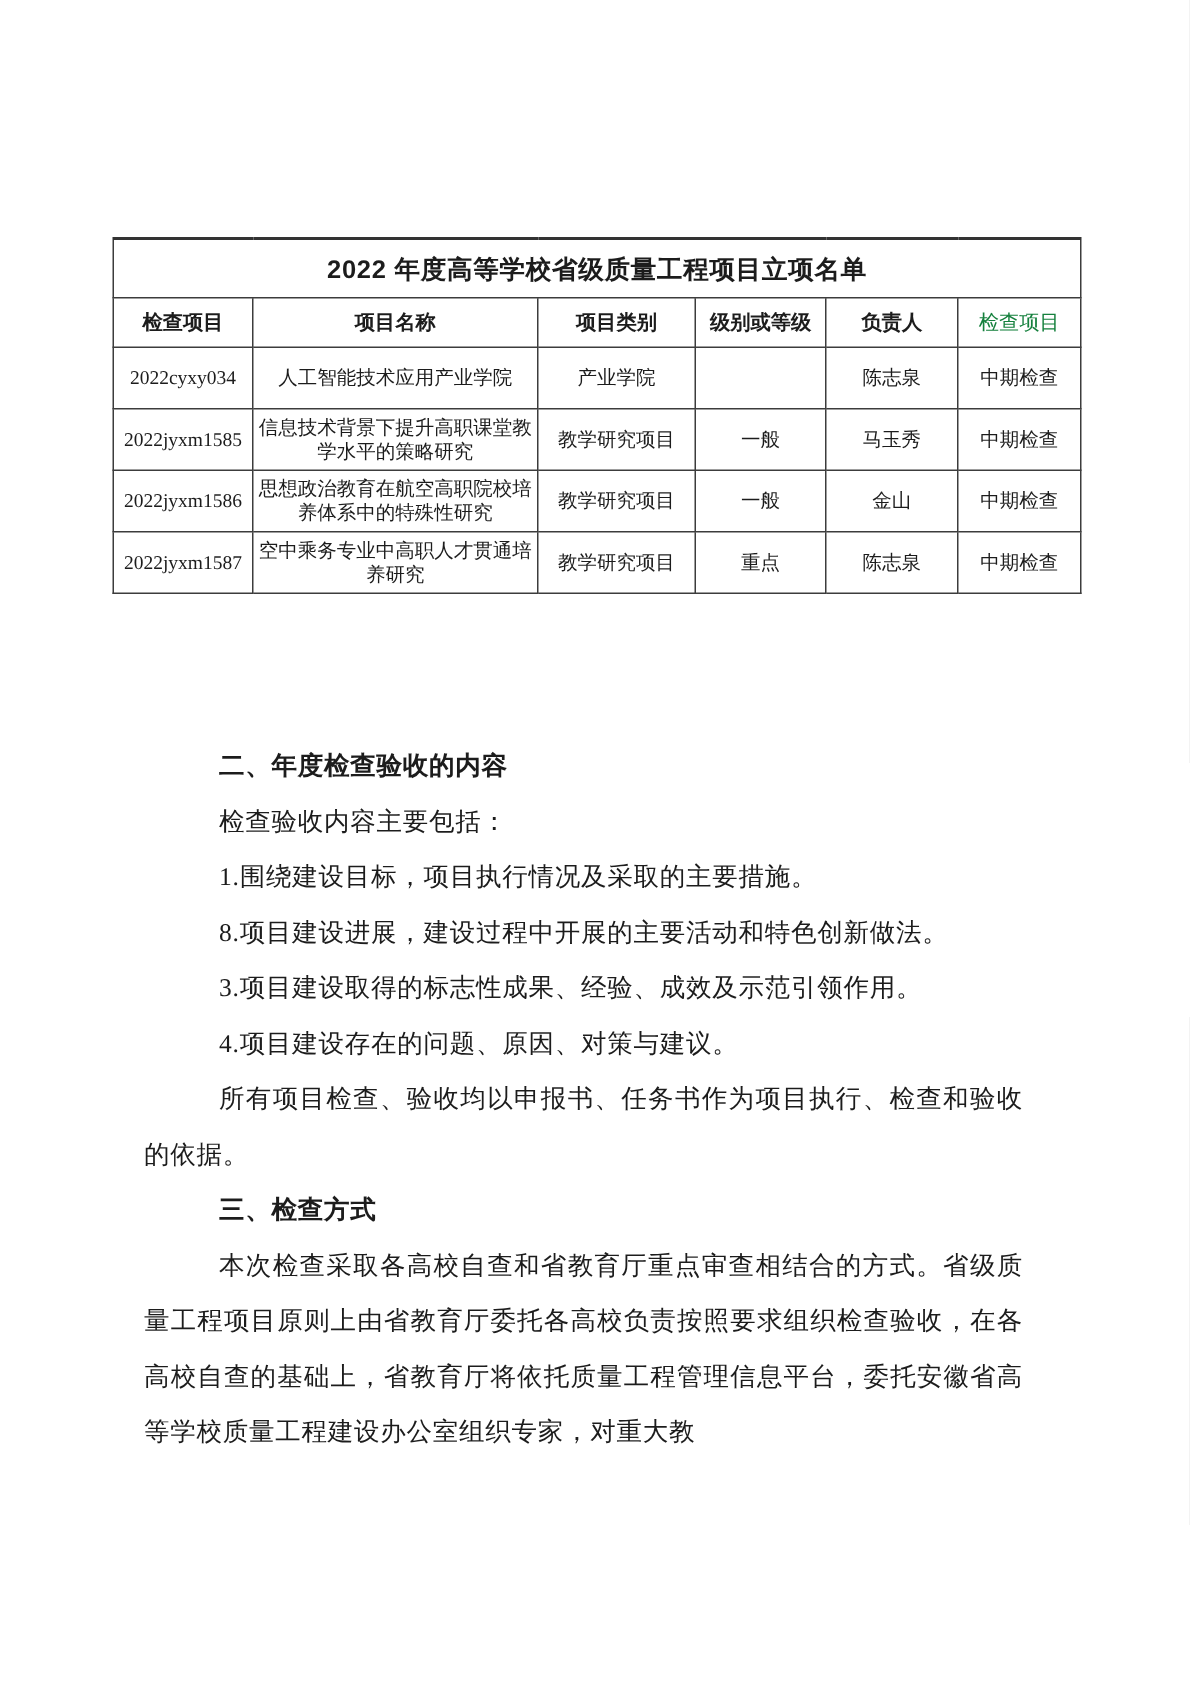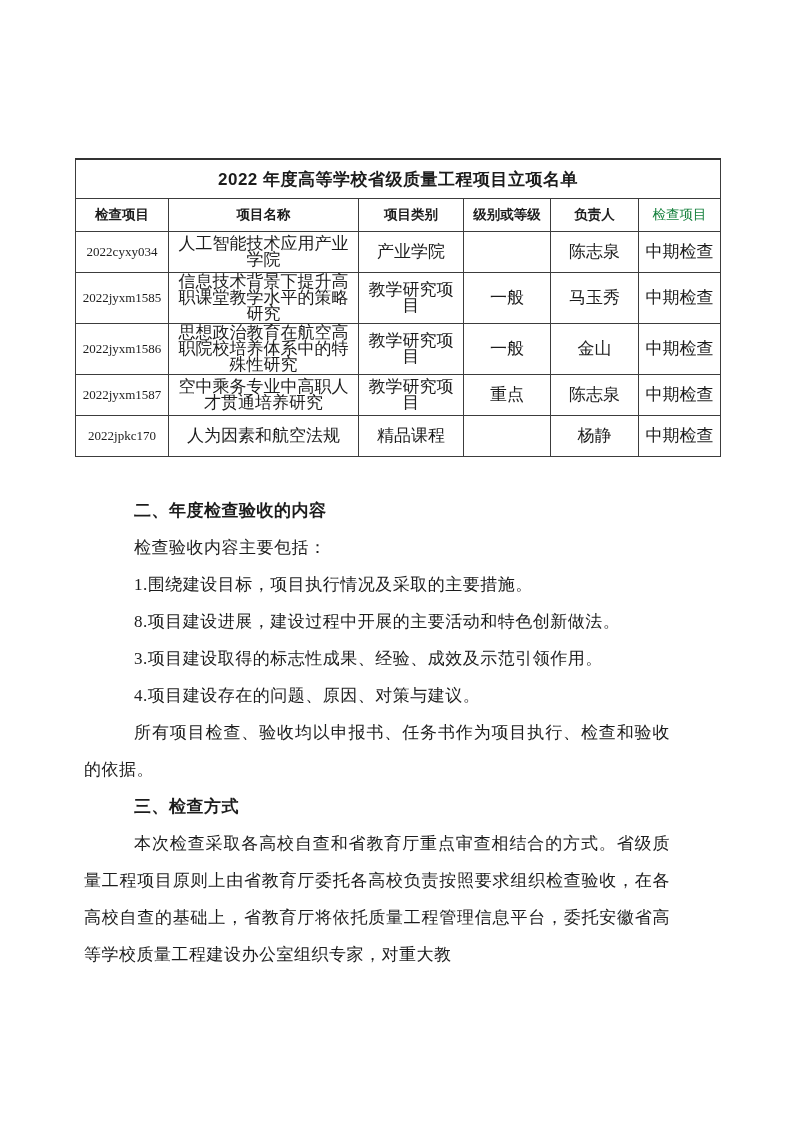--- a/index.html
+++ b/index.html
@@ -45,30 +45,30 @@
     font-weight: bold;
     font-size: 13.5px;
   }
   tr.header-row th.muted {
     font-family: Liberation Sans, sans-serif;
     font-weight: normal;
     color: #15803d;
   }
   tr.data-row td {
     height: 38px;
-    font-size: 17px;
+    font-size: 13px;
     line-height: 16px;
   }
   tr.data-row td.id-cell { font-size: 13px; }
 
   
   .content {
     position: absolute;
     top: 492px;
-    left: 84px;
+    left: 96px;
     width: 586px;
   }
   .content p {
     margin: 0;
     font-size: 17px;
     line-height: 37px;
     letter-spacing: 0.5px;
     text-align: justify;
     text-indent: 50px;
   }
@@ -130,28 +130,20 @@
         <td>中期检查</td>
       </tr>
       <tr class="data-row">
         <td class="id-cell">2022jyxm1587</td>
         <td>空中乘务专业中高职人才贯通培养研究</td>
         <td>教学研究项目</td>
         <td>重点</td>
         <td>陈志泉</td>
         <td>中期检查</td>
       </tr>
-      <tr class="data-row">
-        <td class="id-cell">2022jpkc170</td>
-        <td>人为因素和航空法规</td>
-        <td>精品课程</td>
-        <td></td>
-        <td>杨静</td>
-        <td>中期检查</td>
-      </tr>
     </tbody>
   </table>
 
   <div class="content">
     <p class="heading">二、年度检查验收的内容</p>
     <p>检查验收内容主要包括：</p>
     <p>1.围绕建设目标，项目执行情况及采取的主要措施。</p>
     <p>8.项目建设进展，建设过程中开展的主要活动和特色创新做法。</p>
     <p>3.项目建设取得的标志性成果、经验、成效及示范引领作用。</p>
     <p>4.项目建设存在的问题、原因、对策与建议。</p>

